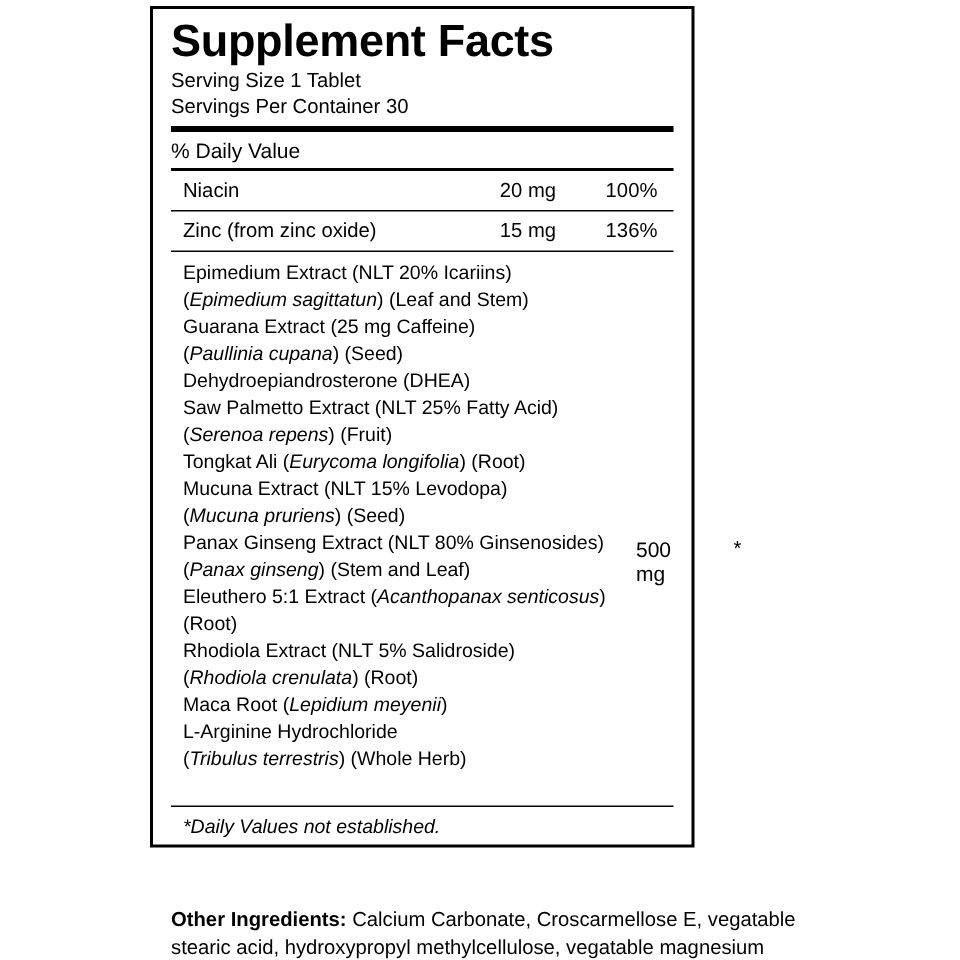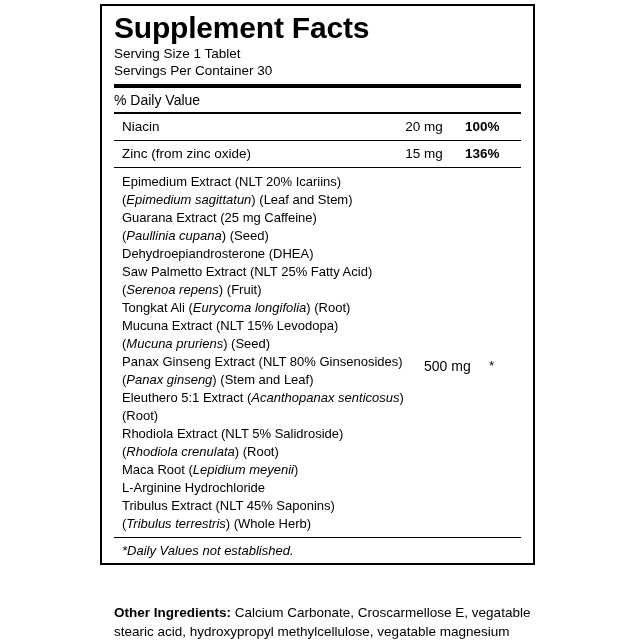--- a/index.html
+++ b/index.html
@@ -13,21 +13,21 @@
     font-family: "Liberation Sans", sans-serif;
     color: #000000;
     position: relative;
     overflow: hidden;
   }
 
   .panel {
     position: absolute;
     left: 100px;
     top: 4px;
-    width: 435px;
+    width: 363px;
     border: 2px solid #000;
     box-sizing: border-box;
     padding: 4px 0 0 0;
     background: #fff;
   }
 
   .inner {
     padding: 0 12px;
   }
 
@@ -73,22 +73,21 @@
     padding: 4px 0 4px 8px;
   }
   .nut-row .name { flex: 1 1 auto; }
   .nut-row .amt {
     width: 66px;
     text-align: center;
     padding-right: 8px;
   }
   .nut-row .dv {
     width: 56px;
-    text-align: left;
-    font-weight: bold;
+    text-align: center;
   }
 
   .blend {
     position: relative;
     padding: 5px 0 4px 8px;
     min-height: 360px;
   }
   .blend-list {
     width: 300px;
     font-size: 13px;
@@ -174,21 +173,20 @@
           <div class="ing">Mucuna Extract (NLT 15% Levodopa)</div>
           <div class="ing">(<i>Mucuna pruriens</i>) (Seed)</div>
           <div class="ing">Panax Ginseng Extract (NLT 80% Ginsenosides)</div>
           <div class="ing">(<i>Panax ginseng</i>) (Stem and Leaf)</div>
           <div class="ing">Eleuthero 5:1 Extract (<i>Acanthopanax senticosus</i>)</div>
           <div class="ing">(Root)</div>
           <div class="ing">Rhodiola Extract (NLT 5% Salidroside)</div>
           <div class="ing">(<i>Rhodiola crenulata</i>) (Root)</div>
           <div class="ing">Maca Root (<i>Lepidium meyenii</i>)</div>
           <div class="ing">L-Arginine Hydrochloride</div>
-          <div class="ing">Tribulus Extract (NLT 45% Saponins)</div>
           <div class="ing">(<i>Tribulus terrestris</i>) (Whole Herb)</div>
         </div>
       <div class="blend-amt">500 mg</div>
       <div class="blend-star">*</div>
     </div>
 
     <div class="rule-thin"></div>
 
     <div class="footnote">*Daily Values not established.</div>
   </div>

